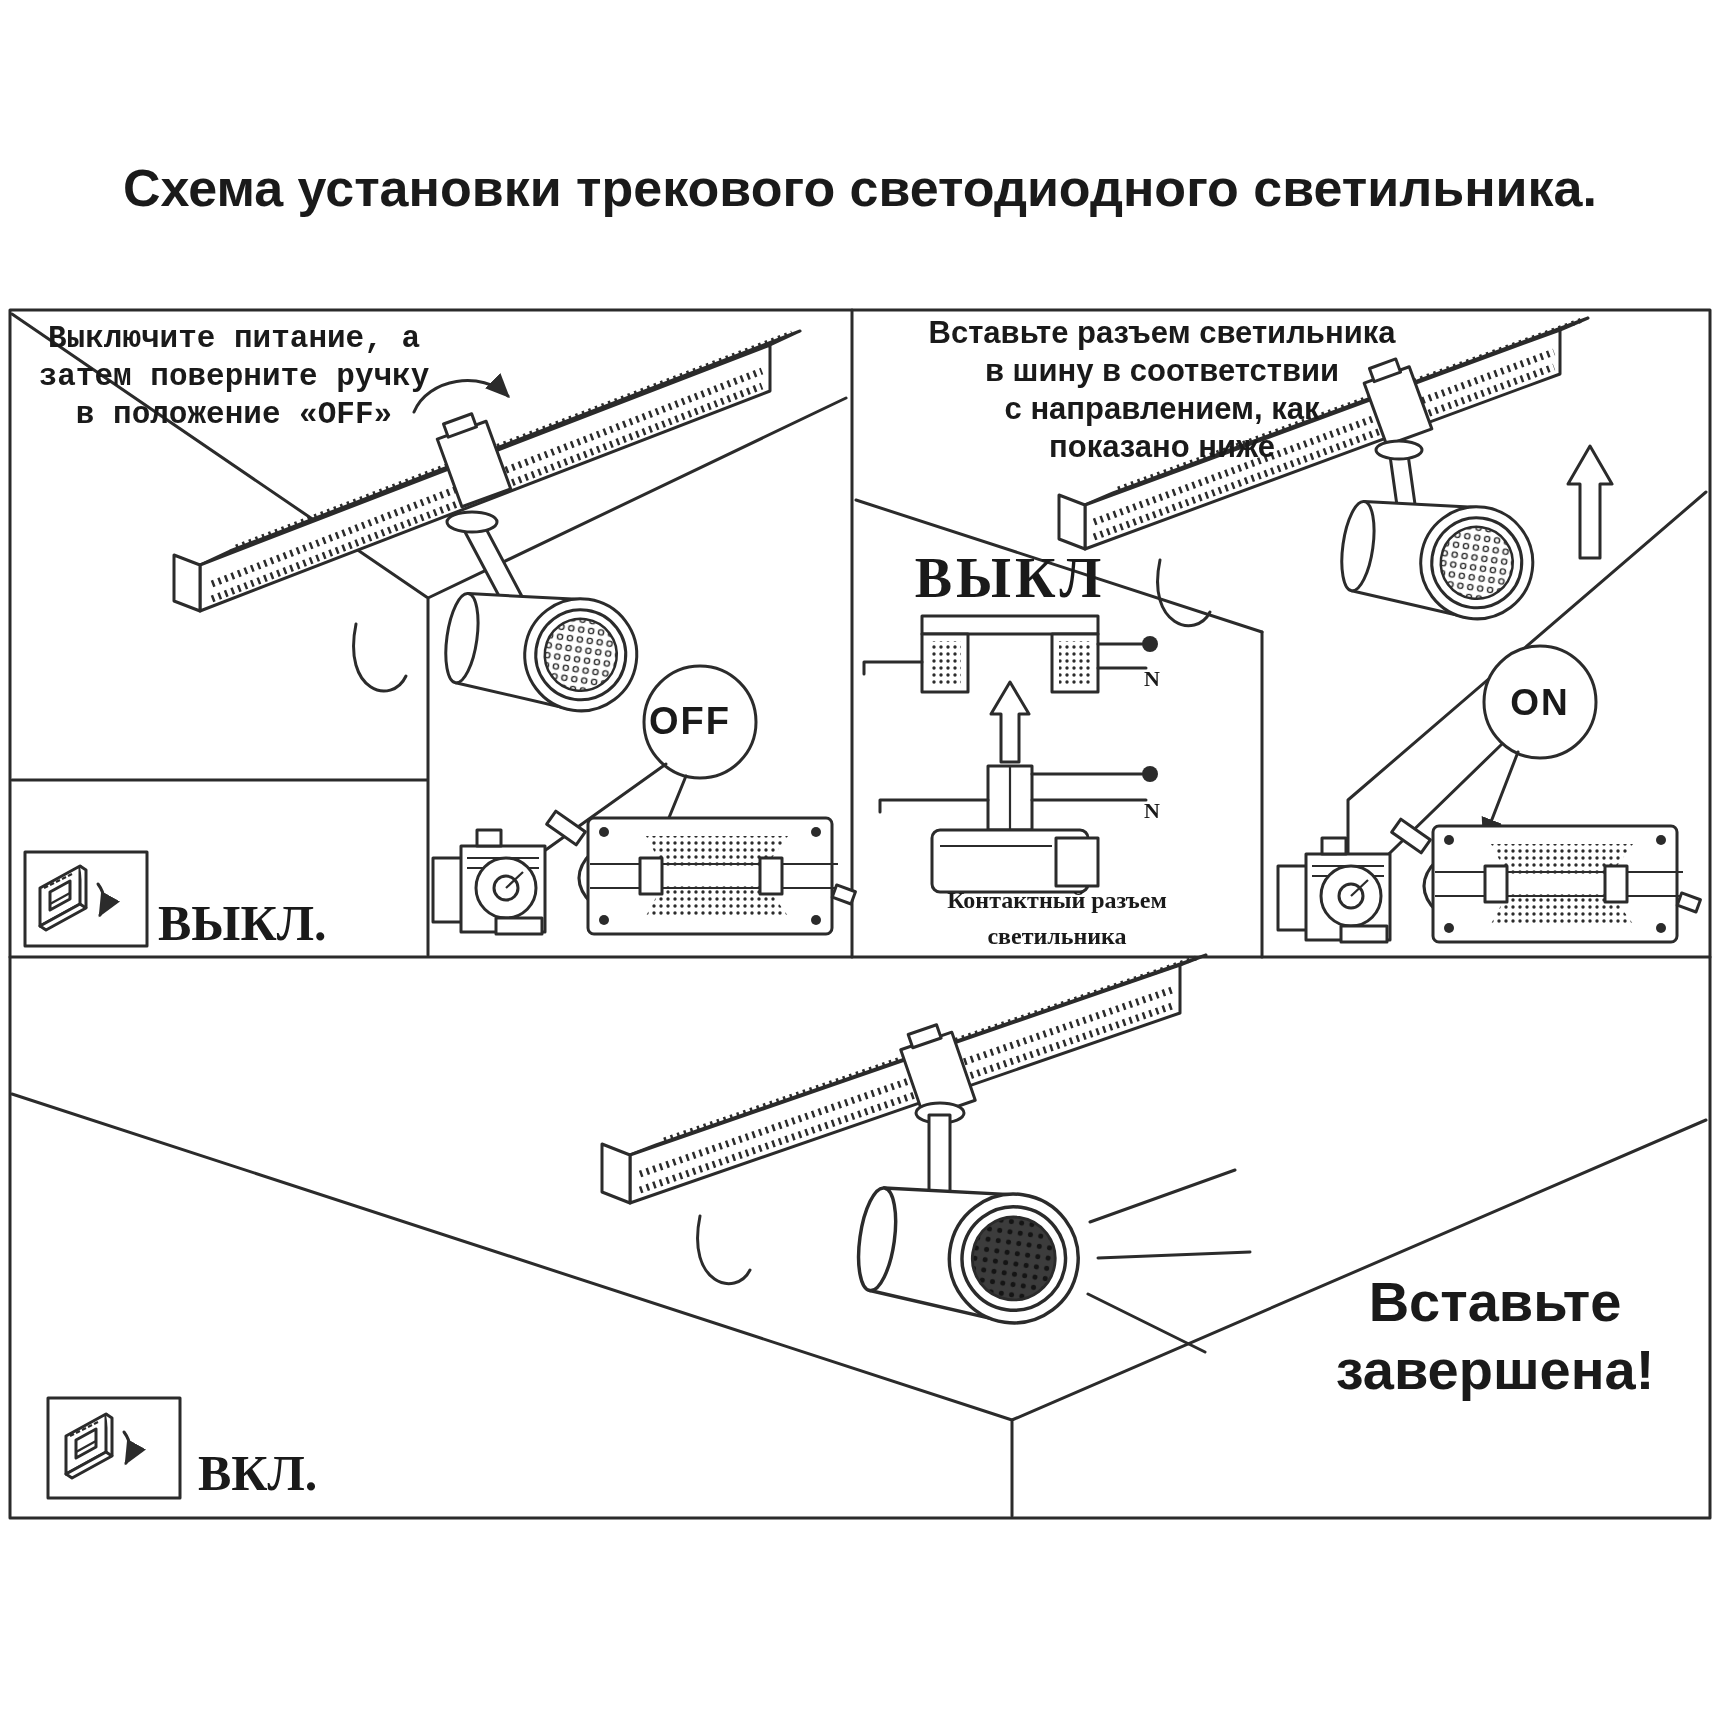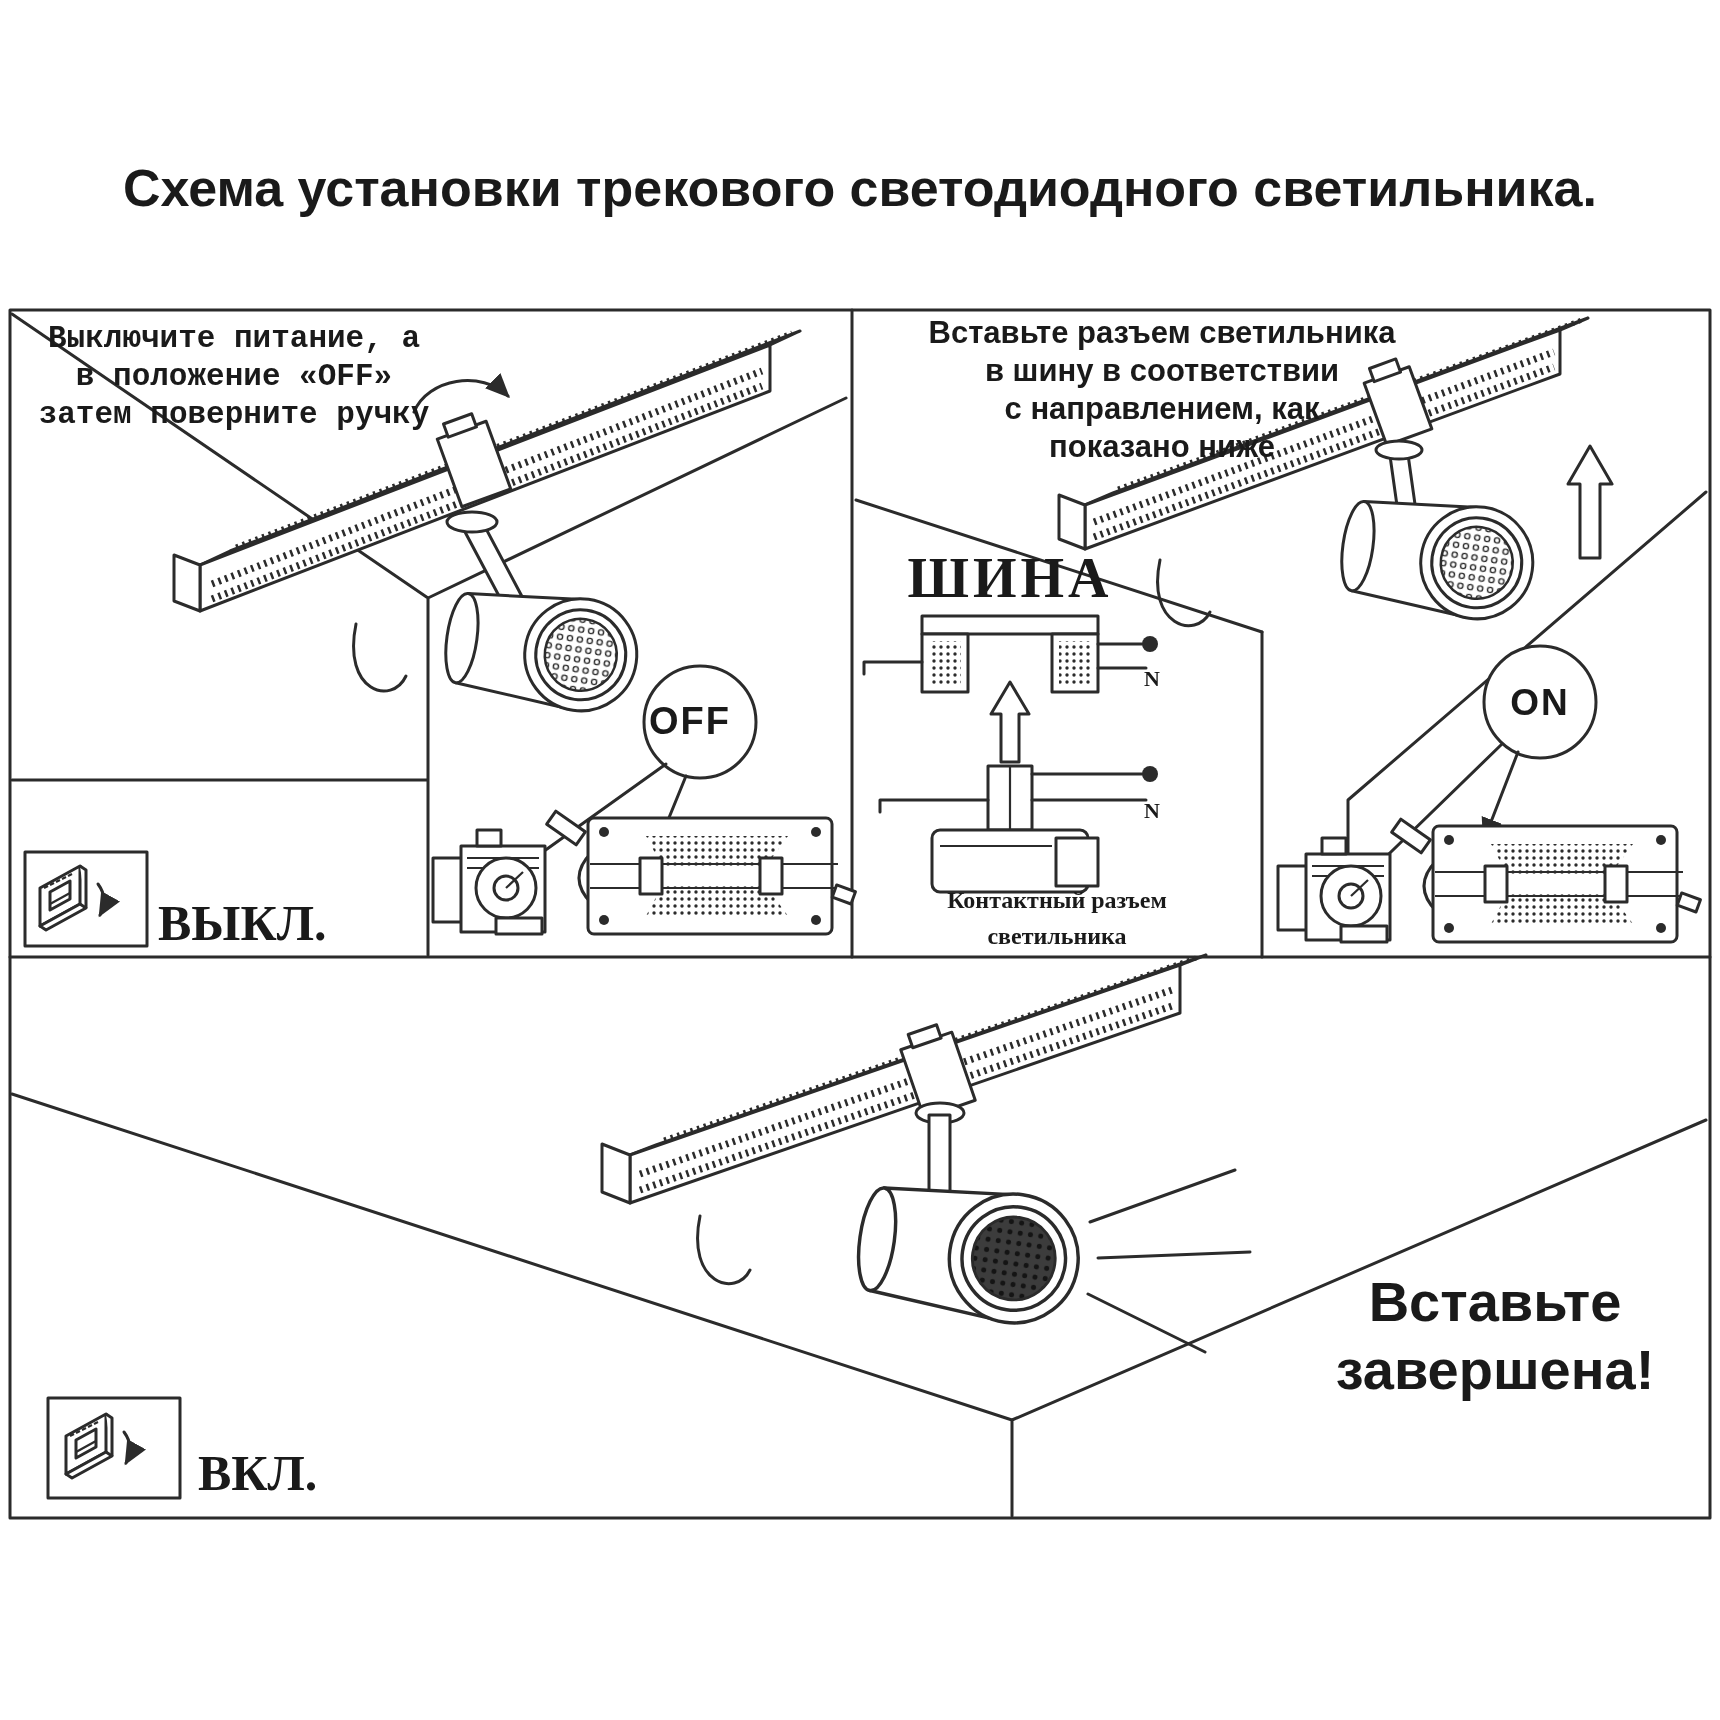--- a/index.html
+++ b/index.html
@@ -232,32 +232,32 @@
   <g>
     <rect class="fw" x="48" y="1398" width="132" height="100" stroke-width="3.5"></rect>
     <use href="#swicon" transform="translate(60,1412)"></use>
   </g>
 </svg>
 
 <div class="txt" id="title">Схема установки трекового светодиодного светильника.</div>
 
 <div class="txt instr" id="instr1">
   <div>Выключите питание, а</div>
+  <div>затем поверните ручку</div>
   <div>в положение «OFF»</div>
-  <div>затем поверните ручку</div>
 </div>
 
 <div class="txt instr" id="instr2">
   <div>Вставьте разъем светильника</div>
   <div>в шину в соответствии</div>
   <div>с направлением, как</div>
   <div>показано ниже</div>
 </div>
 
-<div class="txt" id="shina">ШИНА</div>
+<div class="txt" id="shina">ВЫКЛ</div>
 
 <div class="txt" id="conncap">
   <div>Контактный разъем</div>
   <div>светильника</div>
 </div>
 
 <div class="txt" id="offlbl">OFF</div>
 <div class="txt" id="onlbl">ON</div>
 
 <div class="txt" id="vykl">ВЫКЛ.</div>

